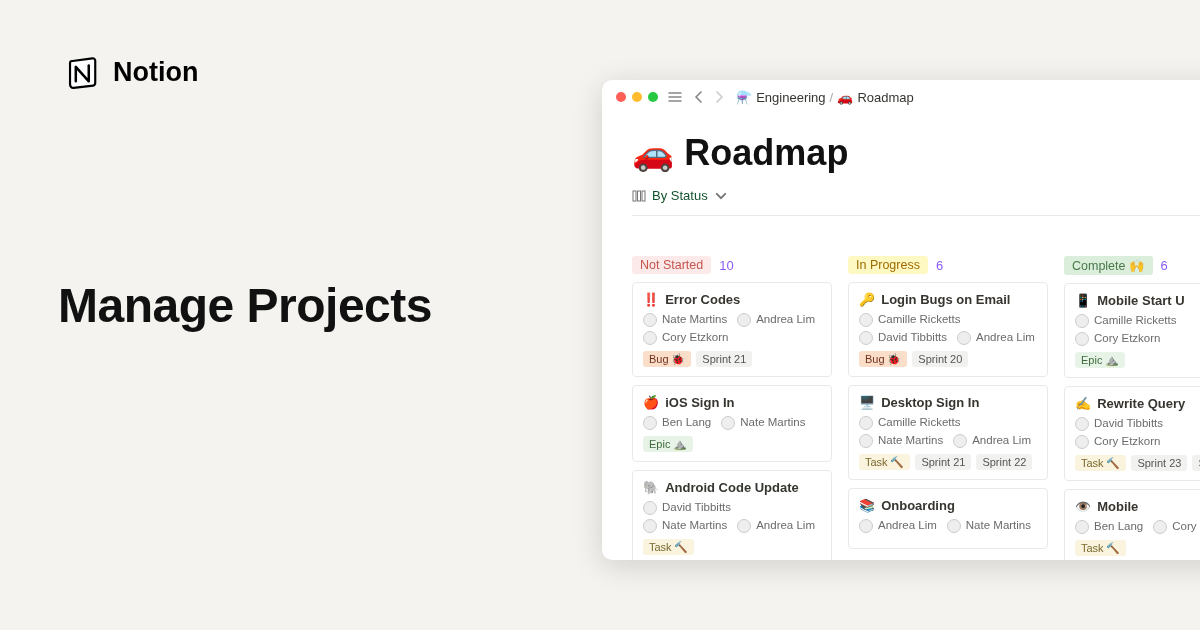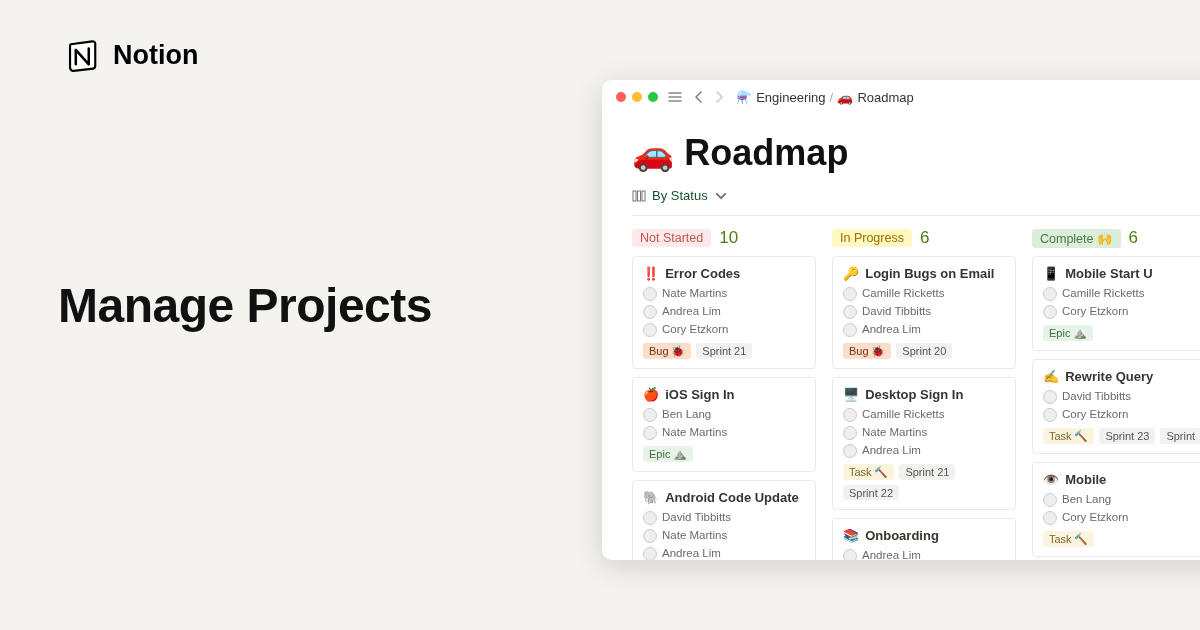--- a/index.html
+++ b/index.html
@@ -6,21 +6,21 @@
 body {
   width: 1200px;
   height: 630px;
   background: #f4f3ef;
   font-family: -apple-system, BlinkMacSystemFont, "Segoe UI", Helvetica, sans-serif;
   overflow: hidden;
   position: relative;
 }
 .brand {
   position: absolute;
-  top: 37px;
+  top: 54px;
   left: 65px;
   display: flex;
   align-items: center;
   gap: 12px;
 }
 .brand-logo {
   width: 36px;
   height: 36px;
 }
 .brand-name {
@@ -90,39 +90,40 @@
   margin-bottom: 12px;
 }
 .view-selector svg { width: 14px; height: 14px; }
 .hr-line { border: none; border-top: 1px solid #e9e9e7; margin-bottom: 12px; }
 
 .board {
   display: flex;
   gap: 16px;
 }
 .column {
-  width: 184px;
+  width: 200px;
   flex-shrink: 0;
+  margin-top: 28px;
 }
 .column-header {
   display: flex;
   align-items: center;
   gap: 8px;
   margin-bottom: 8px;
 }
 .status-pill {
   font-size: 12.5px;
   padding: 2px 8px;
   border-radius: 3px;
   font-weight: 400;
 }
 .pill-notstarted { background: #fce9e9; color: #c4554d; }
 .pill-inprogress { background: #fef9c3; color: #9e6c00; }
 .pill-complete { background: #dbeddb; color: #4a7a4a; }
-.column-count { font-size: 17px; color: #4d7c0f; }
+.column-count { font-size: 13px; color: #8b5cf6; }
 
 .card {
   border: 1px solid #e9e9e7;
   border-radius: 4px;
   padding: 9px 10px;
   margin-bottom: 8px;
   background: #fff;
 }
 .card-title {
   font-size: 13px;

